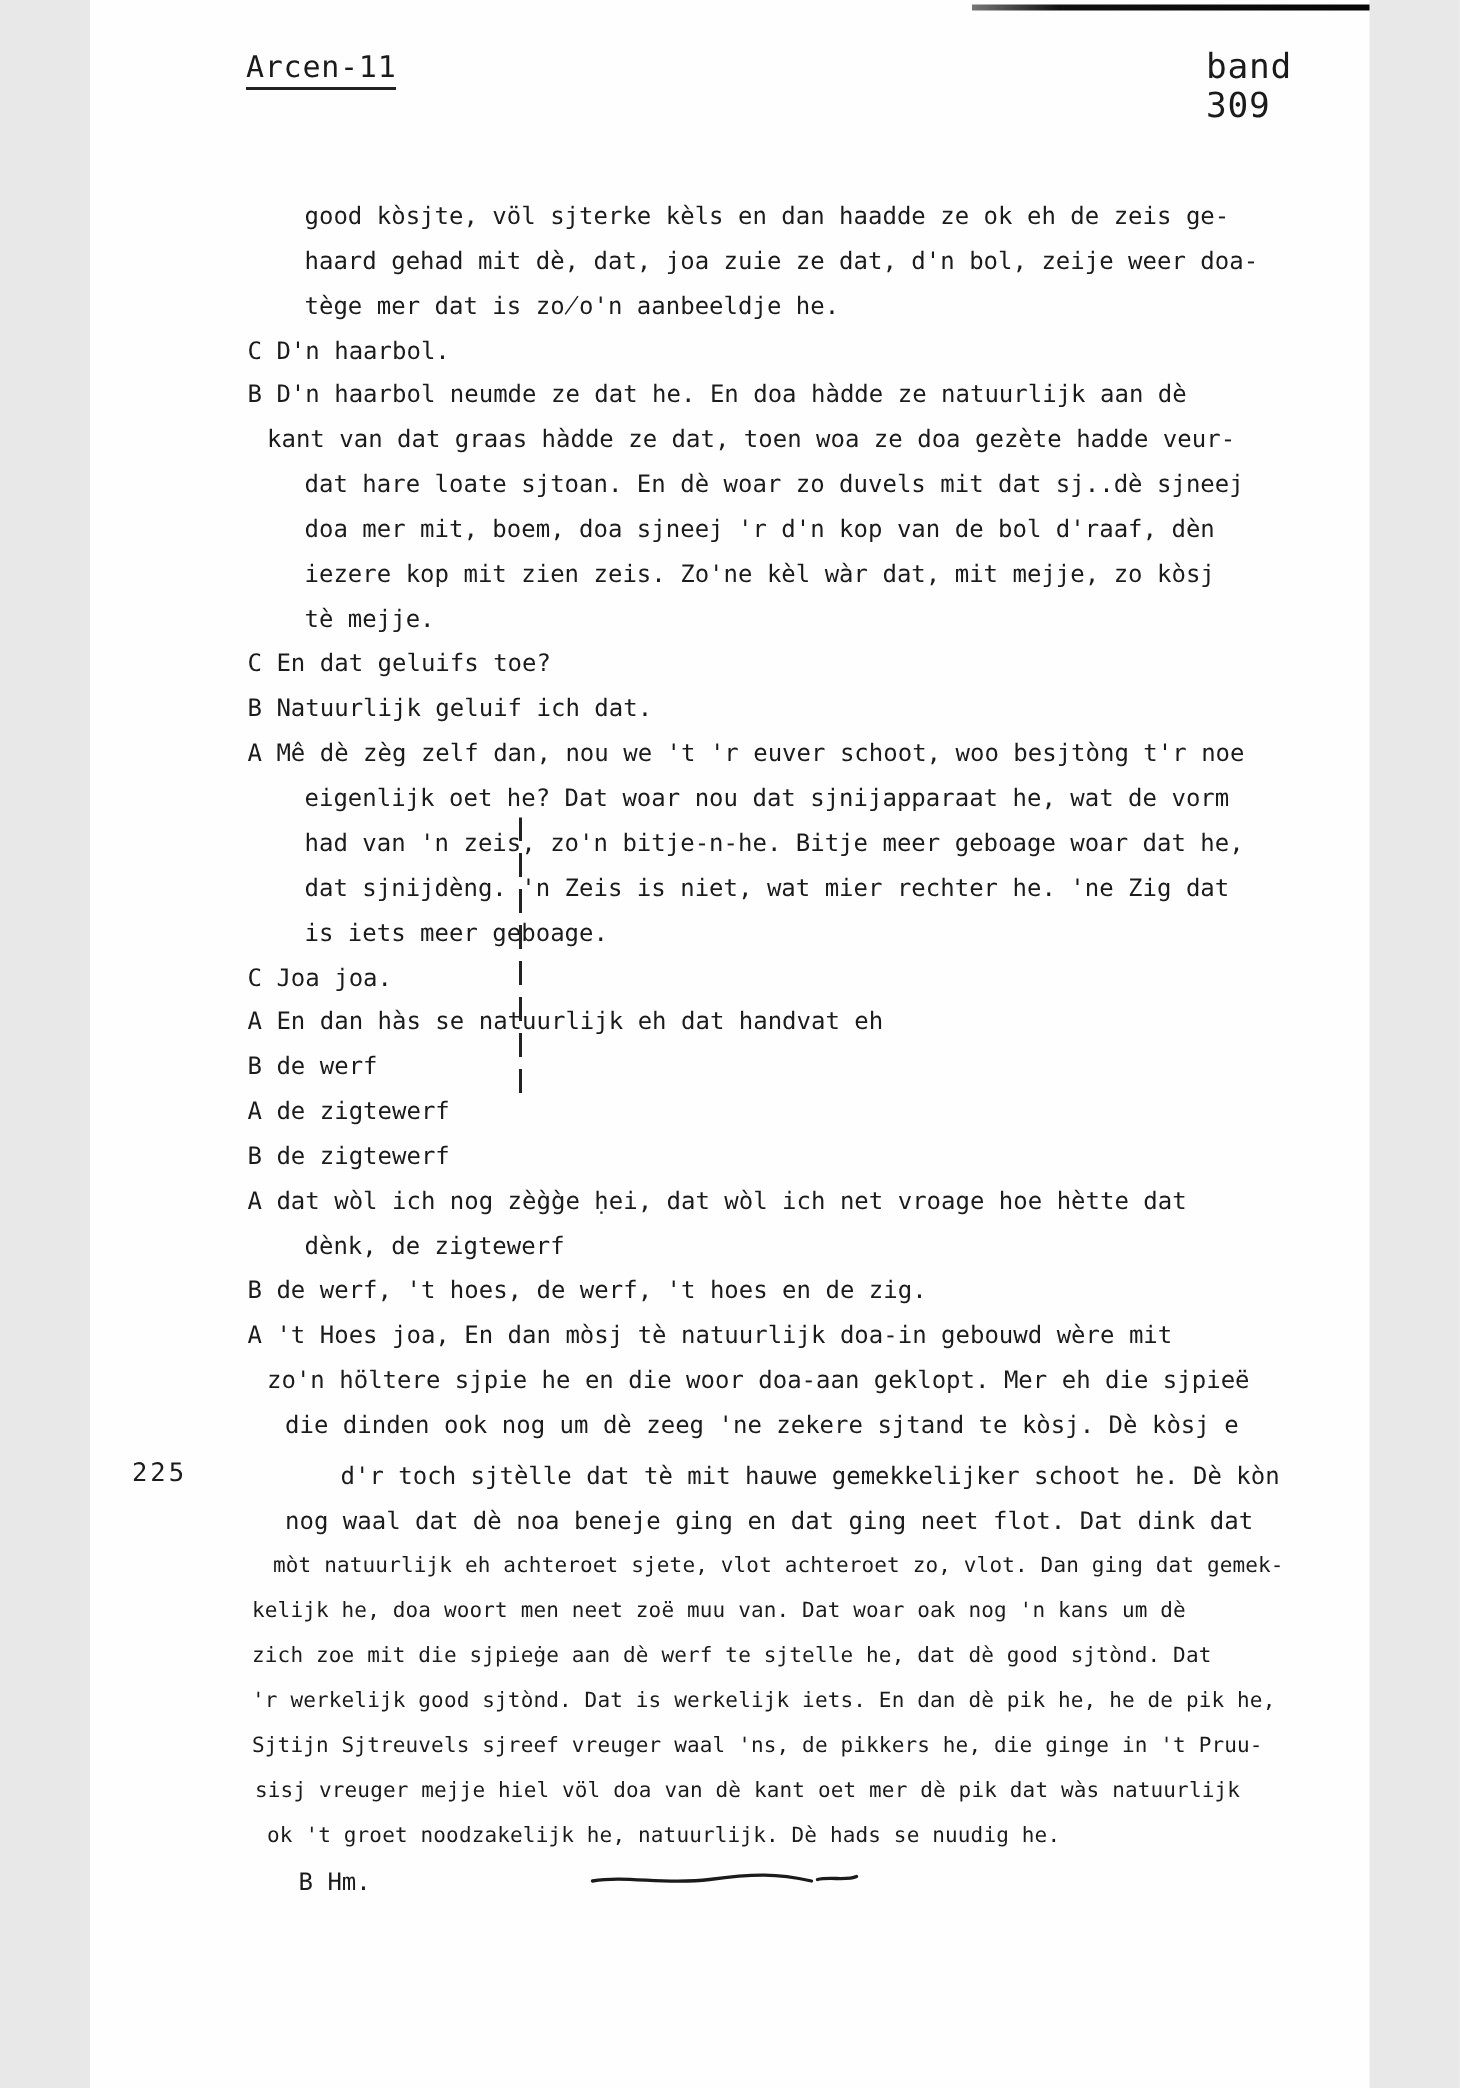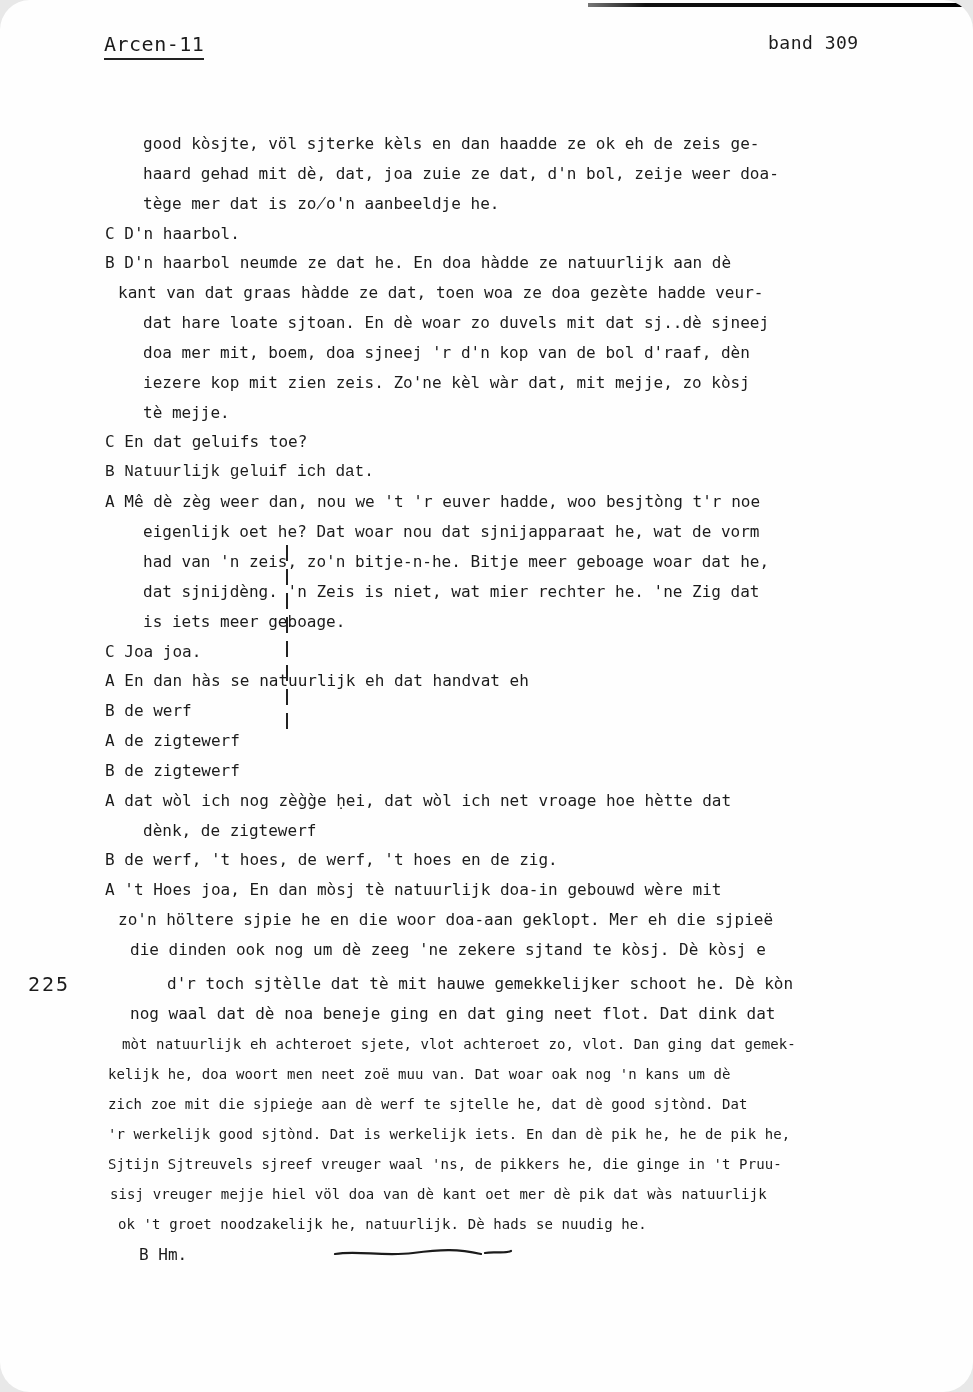--- a/index.html
+++ b/index.html
@@ -2,28 +2,27 @@
 <html><head>
 <meta charset="utf-8">
 <style>
   html, body {
     margin: 0;
     padding: 0;
     background: #e8e8e8;
   }
   .page {
     position: relative;
-    width: 973px;
+    width: 853px;
     height: 1392px;
     margin: 0 auto;
     background: #fefefe;
     color: #1b1b1b;
     font-family: "DejaVu Sans Mono", "Liberation Mono", monospace;
     overflow: hidden;
-    border-radius: 30px;
   }
   .scan-edge {
     position: absolute;
     top: 3px;
     left: 588px;
     width: 385px;
     height: 4px;
     background: linear-gradient(to right, #777 0%, #111 15%, #000 100%);
   }
   .header-left {
@@ -34,29 +33,29 @@
     letter-spacing: 0.5px;
   }
   .header-left .underlined {
     display: inline-block;
     border-bottom: 2.5px solid #222;
     padding-bottom: 2px;
   }
   .header-right {
     position: absolute;
     top: 32px;
-    left: 768px;
-    font-size: 18px;
+    left: 744px;
+    font-size: 23px;
     letter-spacing: 0.5px;
   }
   .margin-number {
     position: absolute;
     top: 972px;
     left: 28px;
-    font-size: 20px;
+    font-size: 17px;
     letter-spacing: 2px;
   }
   .line {
     position: absolute;
     white-space: pre;
     font-size: 16px;
     line-height: 24px;
   }
   .line.condensed {
     font-size: 14px;
@@ -105,22 +104,22 @@
       <div class="line" style="left: 143px; top: 162px;">haard gehad mit dè, dat, joa zuie ze dat, d'n bol, zeije weer doa-</div>
       <div class="line" style="left: 143px; top: 192px;">tège mer dat is zo̸o'n aanbeeldje he.</div>
       <div class="line" style="left: 105px; top: 222px;">C D'n haarbol.</div>
       <div class="line" style="left: 105px; top: 251px;">B D'n haarbol neumde ze dat he. En doa hàdde ze natuurlijk aan dè</div>
       <div class="line" style="left: 118px; top: 281px;">kant van dat graas hàdde ze dat, toen woa ze doa gezète hadde veur-</div>
       <div class="line" style="left: 143px; top: 311px;">dat hare loate sjtoan. En dè woar zo duvels mit dat sj..dè sjneej</div>
       <div class="line" style="left: 143px; top: 341px;">doa mer mit, boem, doa sjneej 'r d'n kop van de bol d'raaf, dèn</div>
       <div class="line" style="left: 143px; top: 371px;">iezere kop mit zien zeis. Zo'ne kèl wàr dat, mit mejje, zo kòsj</div>
       <div class="line" style="left: 143px; top: 401px;">tè mejje.</div>
       <div class="line" style="left: 105px; top: 430px;">C En dat geluifs toe?</div>
-      <div class="line" style="left: 105px; top: 460px; font-family: Liberation Mono, monospace;">B Natuurlijk geluif ich dat.</div>
-      <div class="line" style="left: 105px; top: 490px;">A Mê dè zèg weer dan, nou we 't 'r euver hadde, woo besjtòng t'r noe</div>
+      <div class="line" style="left: 105px; top: 460px;">B Natuurlijk geluif ich dat.</div>
+      <div class="line" style="left: 105px; top: 490px;">A Mê dè zèg zelf dan, nou we 't 'r euver schoot, woo besjtòng t'r noe</div>
       <div class="line" style="left: 143px; top: 520px;">eigenlijk oet he? Dat woar nou dat sjnijapparaat he, wat de vorm</div>
       <div class="line" style="left: 143px; top: 550px;">had van 'n zeis, zo'n bitje-n-he. Bitje meer geboage woar dat he,</div>
       <div class="line" style="left: 143px; top: 580px;">dat sjnijdèng. 'n Zeis is niet, wat mier rechter he. 'ne Zig dat</div>
       <div class="line" style="left: 143px; top: 610px;">is iets meer geboage.</div>
       <div class="line" style="left: 105px; top: 640px;">C Joa joa.</div>
       <div class="line" style="left: 105px; top: 669px;">A En dan hàs se natuurlijk eh dat handvat eh</div>
       <div class="line" style="left: 105px; top: 699px;">B de werf</div>
       <div class="line" style="left: 105px; top: 729px;">A de zigtewerf</div>
       <div class="line" style="left: 105px; top: 759px;">B de zigtewerf</div>
       <div class="line" style="left: 105px; top: 789px;">A dat wòl ich nog zèg̀g̀e ḥei, dat wòl ich net vroage hoe hètte dat</div>

